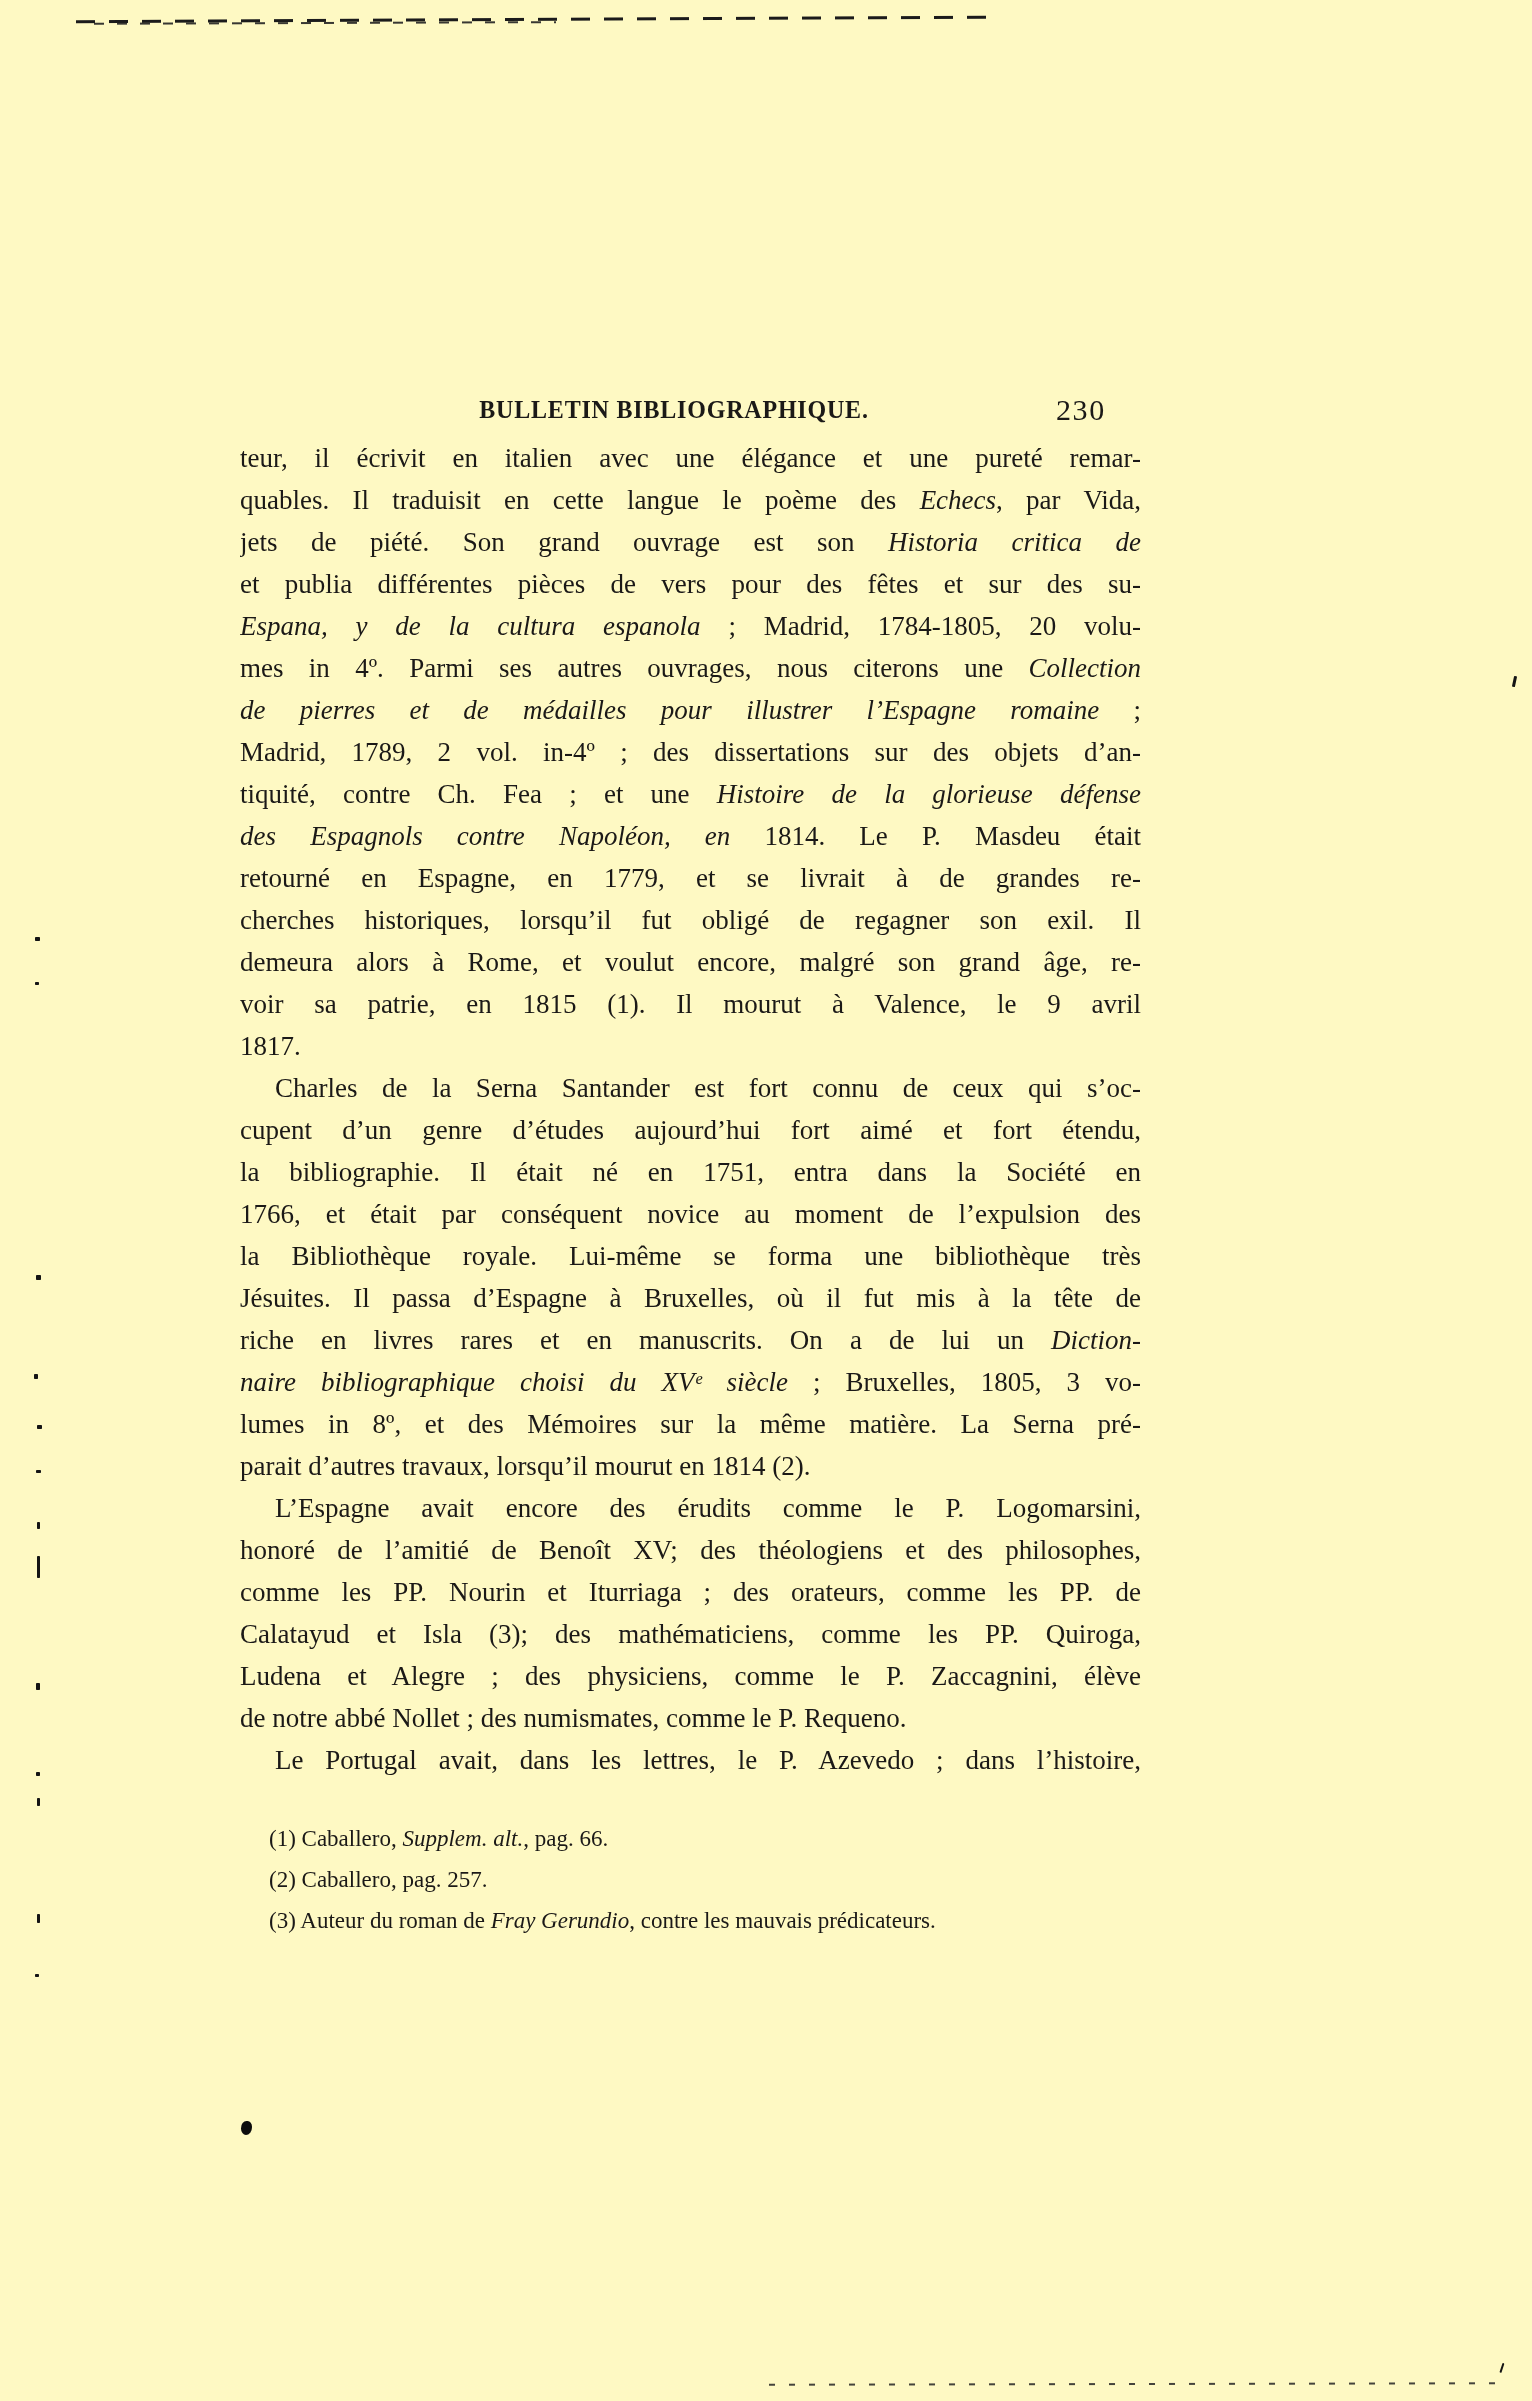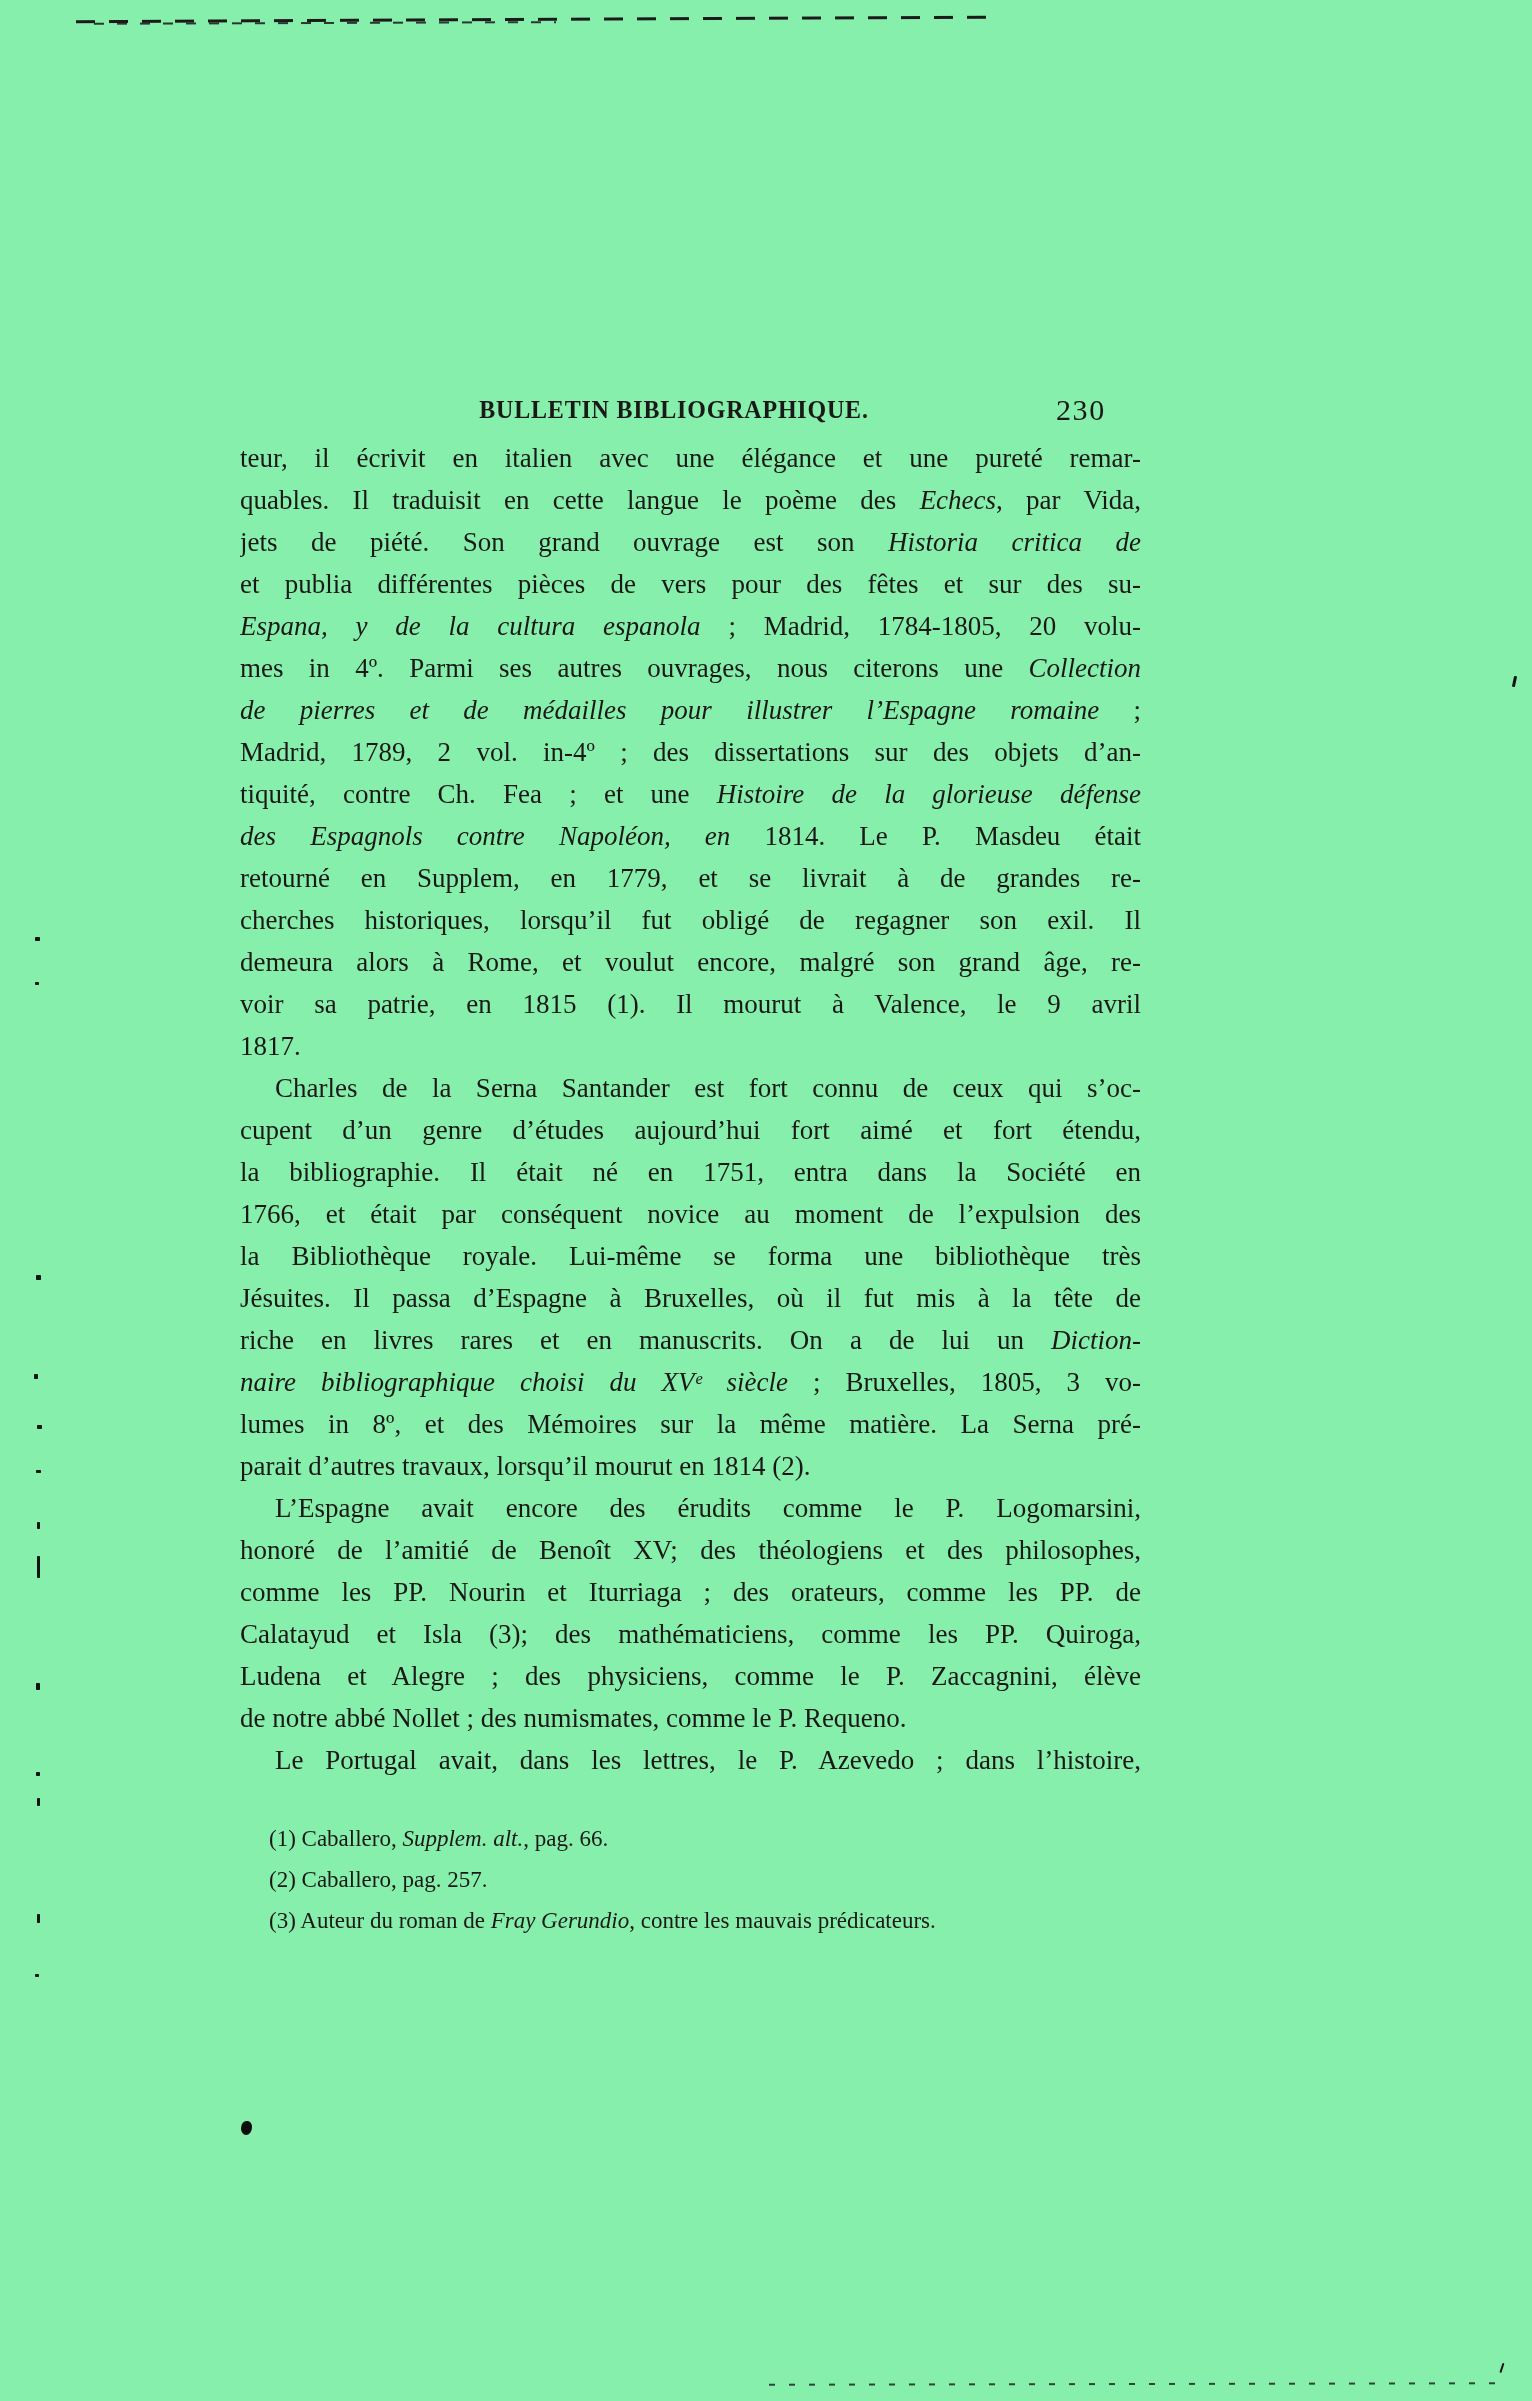--- a/index.html
+++ b/index.html
@@ -1,19 +1,19 @@
 <!DOCTYPE html>
 <html style="font-size:12.7px"><head>
 <meta charset="utf-8">
 <style>
   html,body{margin:0;padding:0;background:#e8e8e8;}
   .page{
     position:relative;
     width:1532px;height:2401px;
-    background:#86efac;
+    background:#fef9c3;
     font-family:"Liberation Serif","DejaVu Serif",serif;
     color:#1b1917;
     overflow:hidden;
   }
 
   
   .pagehead{position:absolute;left:0;top:0;width:100%;}
   .running-title{
     position:absolute;left:223px;top:396px;width:902px;
     text-align:center;
@@ -97,21 +97,21 @@
       <div class="bline"><span class="rm">teur, il écrivit en italien avec une élégance et une pureté remar-</span></div>
       <div class="bline"><span class="rm">quables. Il traduisit en cette langue le poème des </span><span class="it">Echecs</span><span class="rm">, par Vida,</span></div>
       <div class="bline"><span class="rm">jets de piété. Son grand ouvrage est son </span><span class="it">Historia critica de</span></div>
       <div class="bline"><span class="rm">et publia différentes pièces de vers pour des fêtes et sur des su-</span></div>
       <div class="bline"><span class="it">Espana, y de la cultura espanola</span><span class="rm"> ; Madrid, 1784-1805, 20 volu-</span></div>
       <div class="bline"><span class="rm">mes in 4º. Parmi ses autres ouvrages, nous citerons une </span><span class="it">Collection</span></div>
       <div class="bline"><span class="it">de pierres et de médailles pour illustrer l’Espagne romaine</span><span class="rm"> ;</span></div>
       <div class="bline"><span class="rm">Madrid, 1789, 2 vol. in-4º ; des dissertations sur des objets d’an-</span></div>
       <div class="bline"><span class="rm">tiquité, contre Ch. Fea ; et une </span><span class="it">Histoire de la glorieuse défense</span></div>
       <div class="bline"><span class="it">des Espagnols contre Napoléon, en</span><span class="rm"> 1814. Le P. Masdeu était</span></div>
-      <div class="bline"><span class="rm">retourné en Supplem, en 1779, et se livrait à de grandes re-</span></div>
+      <div class="bline"><span class="rm">retourné en Espagne, en 1779, et se livrait à de grandes re-</span></div>
       <div class="bline"><span class="rm">cherches historiques, lorsqu’il fut obligé de regagner son exil. Il</span></div>
       <div class="bline"><span class="rm">demeura alors à Rome, et voulut encore, malgré son grand âge, re-</span></div>
       <div class="bline"><span class="rm">voir sa patrie, en 1815 (1). Il mourut à Valence, le 9 avril</span></div>
       <div class="bline endline"><span class="rm">1817.</span></div>
       <div class="bline indent"><span class="rm">Charles de la Serna Santander est fort connu de ceux qui s’oc-</span></div>
       <div class="bline"><span class="rm">cupent d’un genre d’études aujourd’hui fort aimé et fort étendu,</span></div>
       <div class="bline"><span class="rm">la bibliographie. Il était né en 1751, entra dans la Société en</span></div>
       <div class="bline"><span class="rm">1766, et était par conséquent novice au moment de l’expulsion des</span></div>
       <div class="bline"><span class="rm">la Bibliothèque royale. Lui-même se forma une bibliothèque très</span></div>
       <div class="bline"><span class="rm">Jésuites. Il passa d’Espagne à Bruxelles, où il fut mis à la tête de</span></div>

